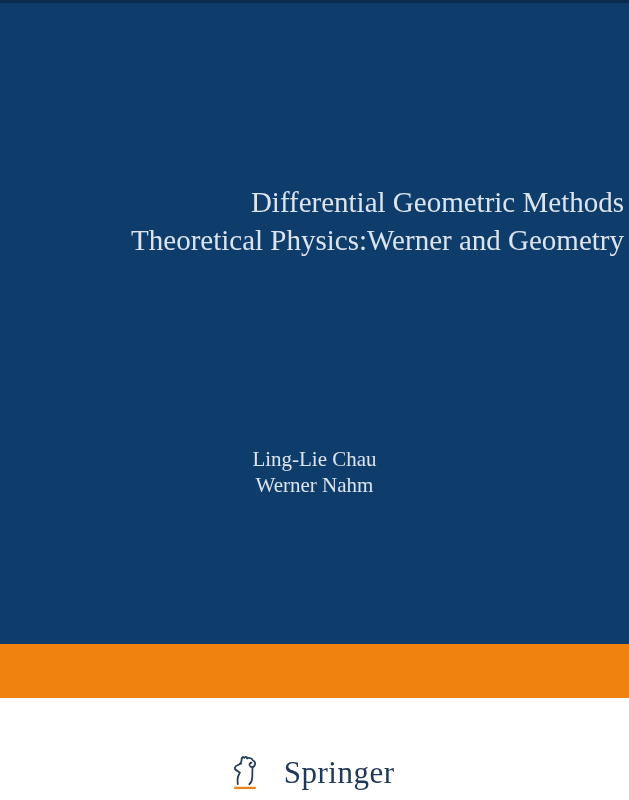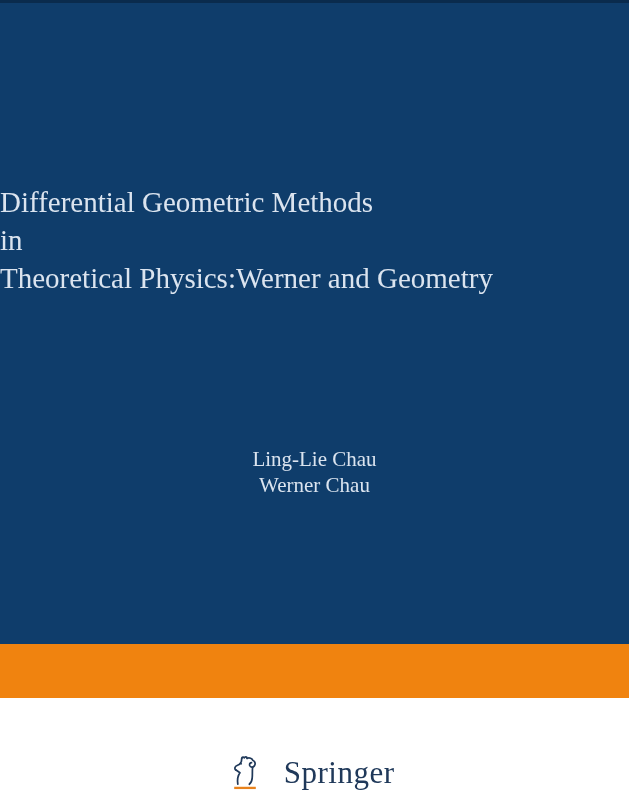--- a/index.html
+++ b/index.html
@@ -34,21 +34,21 @@
     top: 0; left: 0;
     width: 629px;
     height: 3px;
     background: var(--navy-edge);
   }
   .title-block {
     position: absolute;
     top: 183px;
     left: 0;
     width: 624px;
-    text-align: left;
+    text-align: right;
     color: var(--title-ink);
     font-size: 29px;
     line-height: 38px;
     font-weight: normal;
   }
   .authors-block {
     position: absolute;
     top: 446px;
     left: 0;
     width: 629px;
@@ -92,27 +92,26 @@
 </head>
 <body>
 
 <div class="cover">
 
   <div class="blue-panel">
     <div class="top-edge"></div>
 
     <div class="title-block">
       <div>Differential Geometric Methods</div>
-      <div>in</div>
       <div>Theoretical Physics:Werner and Geometry</div>
     </div>
 
     <div class="authors-block">
       <div>Ling-Lie Chau</div>
-      <div>Werner Chau</div>
+      <div>Werner Nahm</div>
     </div>
   </div>
 
   <div class="orange-band"></div>
 
   <div class="white-band"></div>
 
   <div class="publisher-logo">
     <svg class="horse-icon" width="32" height="36" viewBox="0 0 44 50" aria-hidden="true">
       <g fill="none" stroke="var(--logo-ink)" stroke-width="2.4" stroke-linecap="round" stroke-linejoin="round">

